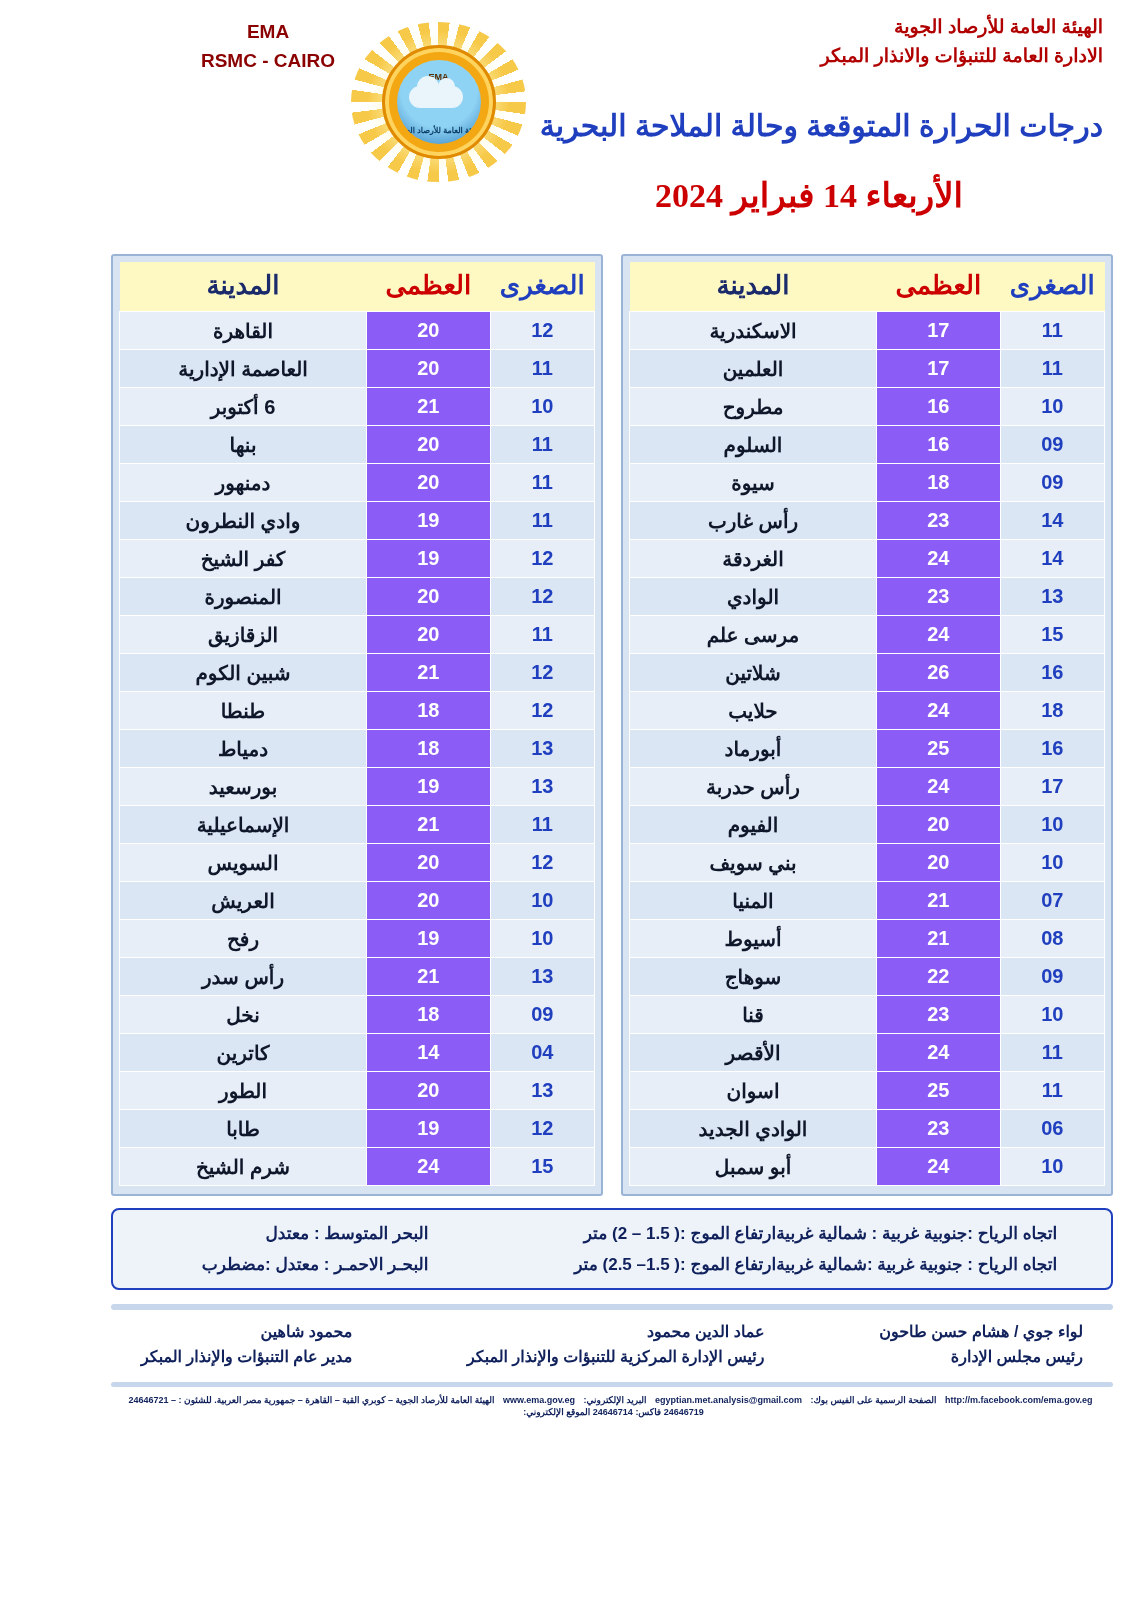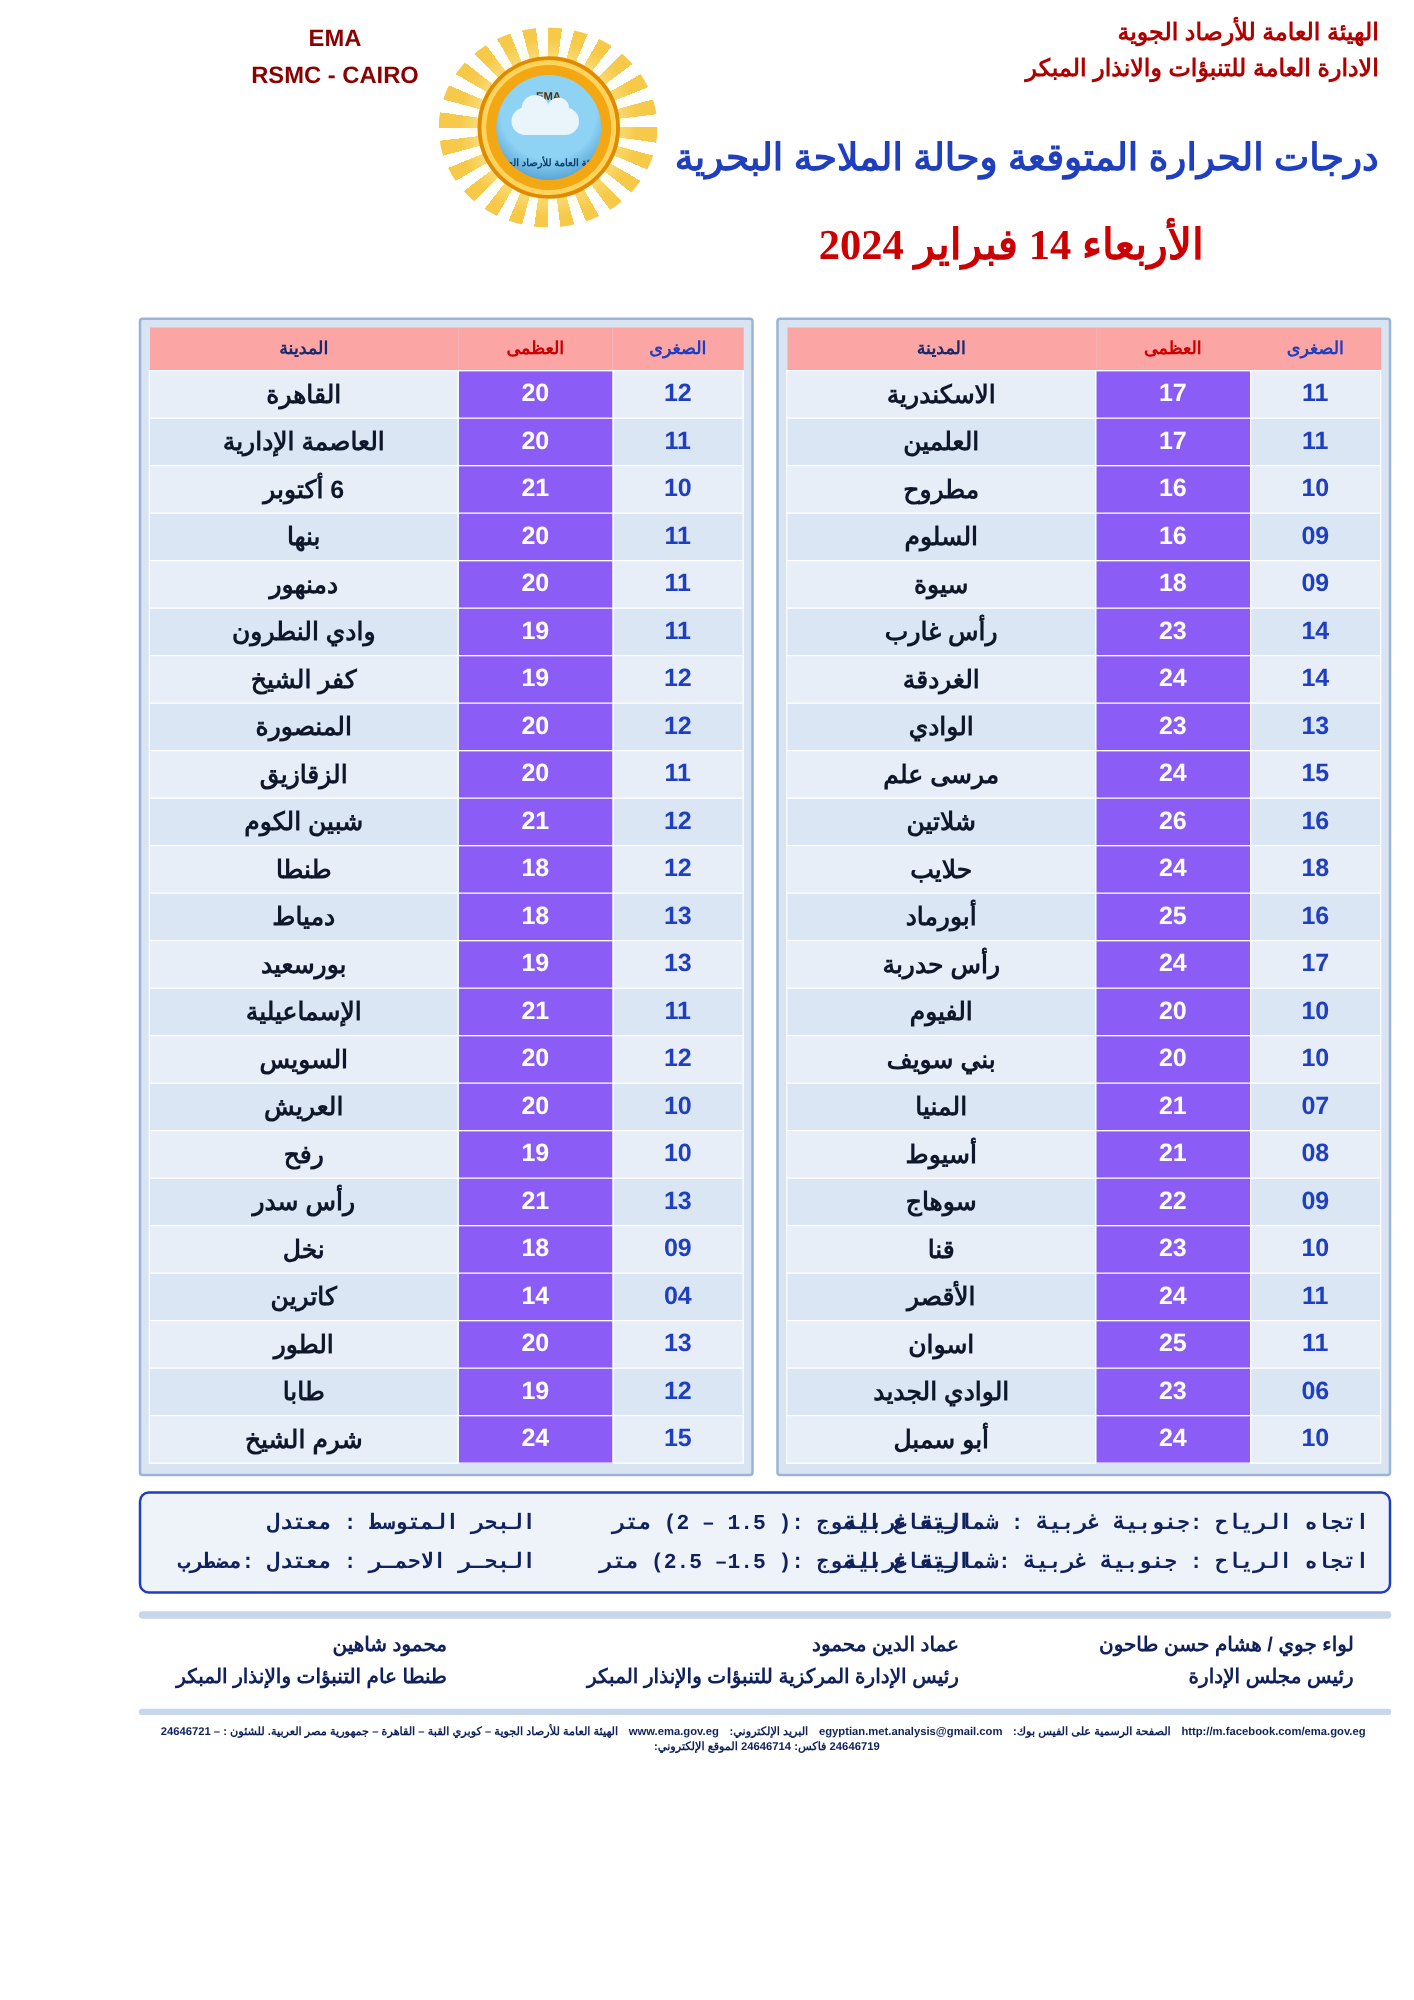--- a/index.html
+++ b/index.html
@@ -187,24 +187,24 @@
   table.temps {
     width: 100%;
     border-collapse: collapse;
     table-layout: fixed;
   }
   table.temps col.c-min { width: 22%; }
   table.temps col.c-max { width: 26%; }
   table.temps col.c-city { width: 52%; }
 
   table.temps th {
-    font-size: 14px;
+    font-size: 26px;
     font-weight: bold;
     padding: 8px 4px 10px 4px;
-    background: #fca5a5;
+    background: #fef9c3;
     border: none;
   }
   th.h-min { color: #1f3fbf; }
   th.h-max { color: #cc0000; }
   th.h-city { color: #1b2a6b; text-align: center; }
 
   table.temps td {
     font-size: 20px;
     font-weight: bold;
     height: 35px;
@@ -238,21 +238,21 @@
   }
   .sea-row {
     display: flex;
     align-items: center;
     justify-content: space-between;
     font-size: 17px;
     font-weight: bold;
     color: #10215c;
     padding: 5px 2px;
   }
-  .sea-col { white-space: nowrap; font-family: Liberation Mono, monospace; }
+  .sea-col { white-space: nowrap; }
   .sea-col.a { width: 31%; text-align: right; }
   .sea-col.b { width: 36%; text-align: right; }
   .sea-col.c { width: 33%; text-align: left; }
 
   
   .sig-sep {
     height: 6px;
     background: #c7d6ea;
     margin-top: 14px;
     border-radius: 3px;
@@ -607,21 +607,21 @@
     <div class="sig">
       <span class="nm">لواء جوي / هشام حسن طاحون</span>
       <span class="ttl">رئيس مجلس الإدارة</span>
     </div>
     <div class="sig">
       <span class="nm">عماد الدين محمود</span>
       <span class="ttl">رئيس الإدارة المركزية للتنبؤات والإنذار المبكر</span>
     </div>
     <div class="sig">
       <span class="nm">محمود شاهين</span>
-      <span class="ttl">طنطا عام التنبؤات والإنذار المبكر</span>
+      <span class="ttl">مدير عام التنبؤات والإنذار المبكر</span>
     </div>
   </div>
 
   <div class="sig-sep2"></div>
 
   <div class="footer">
     <span class="seg">http://m.facebook.com/ema.gov.eg</span>
     <span class="seg">الصفحة الرسمية على الفيس بوك:</span>
     <span class="seg">egyptian.met.analysis@gmail.com</span>
     <span class="seg">البريد الإلكتروني:</span>

